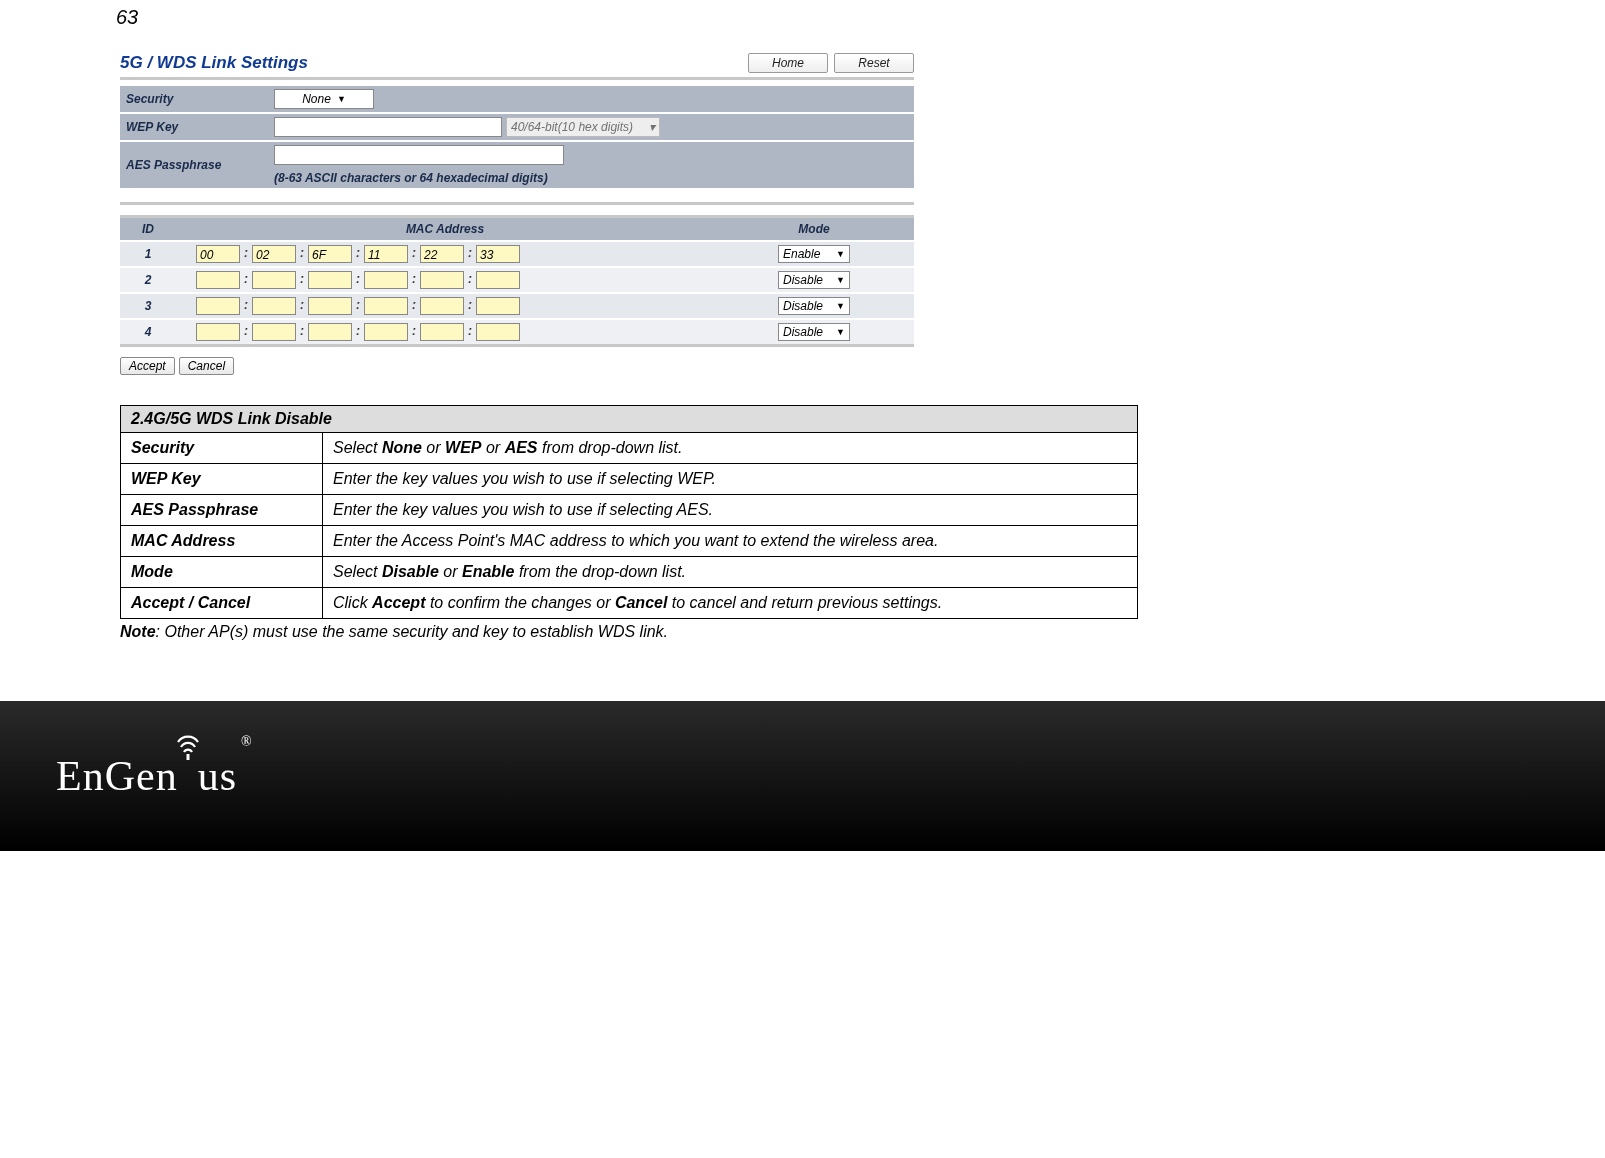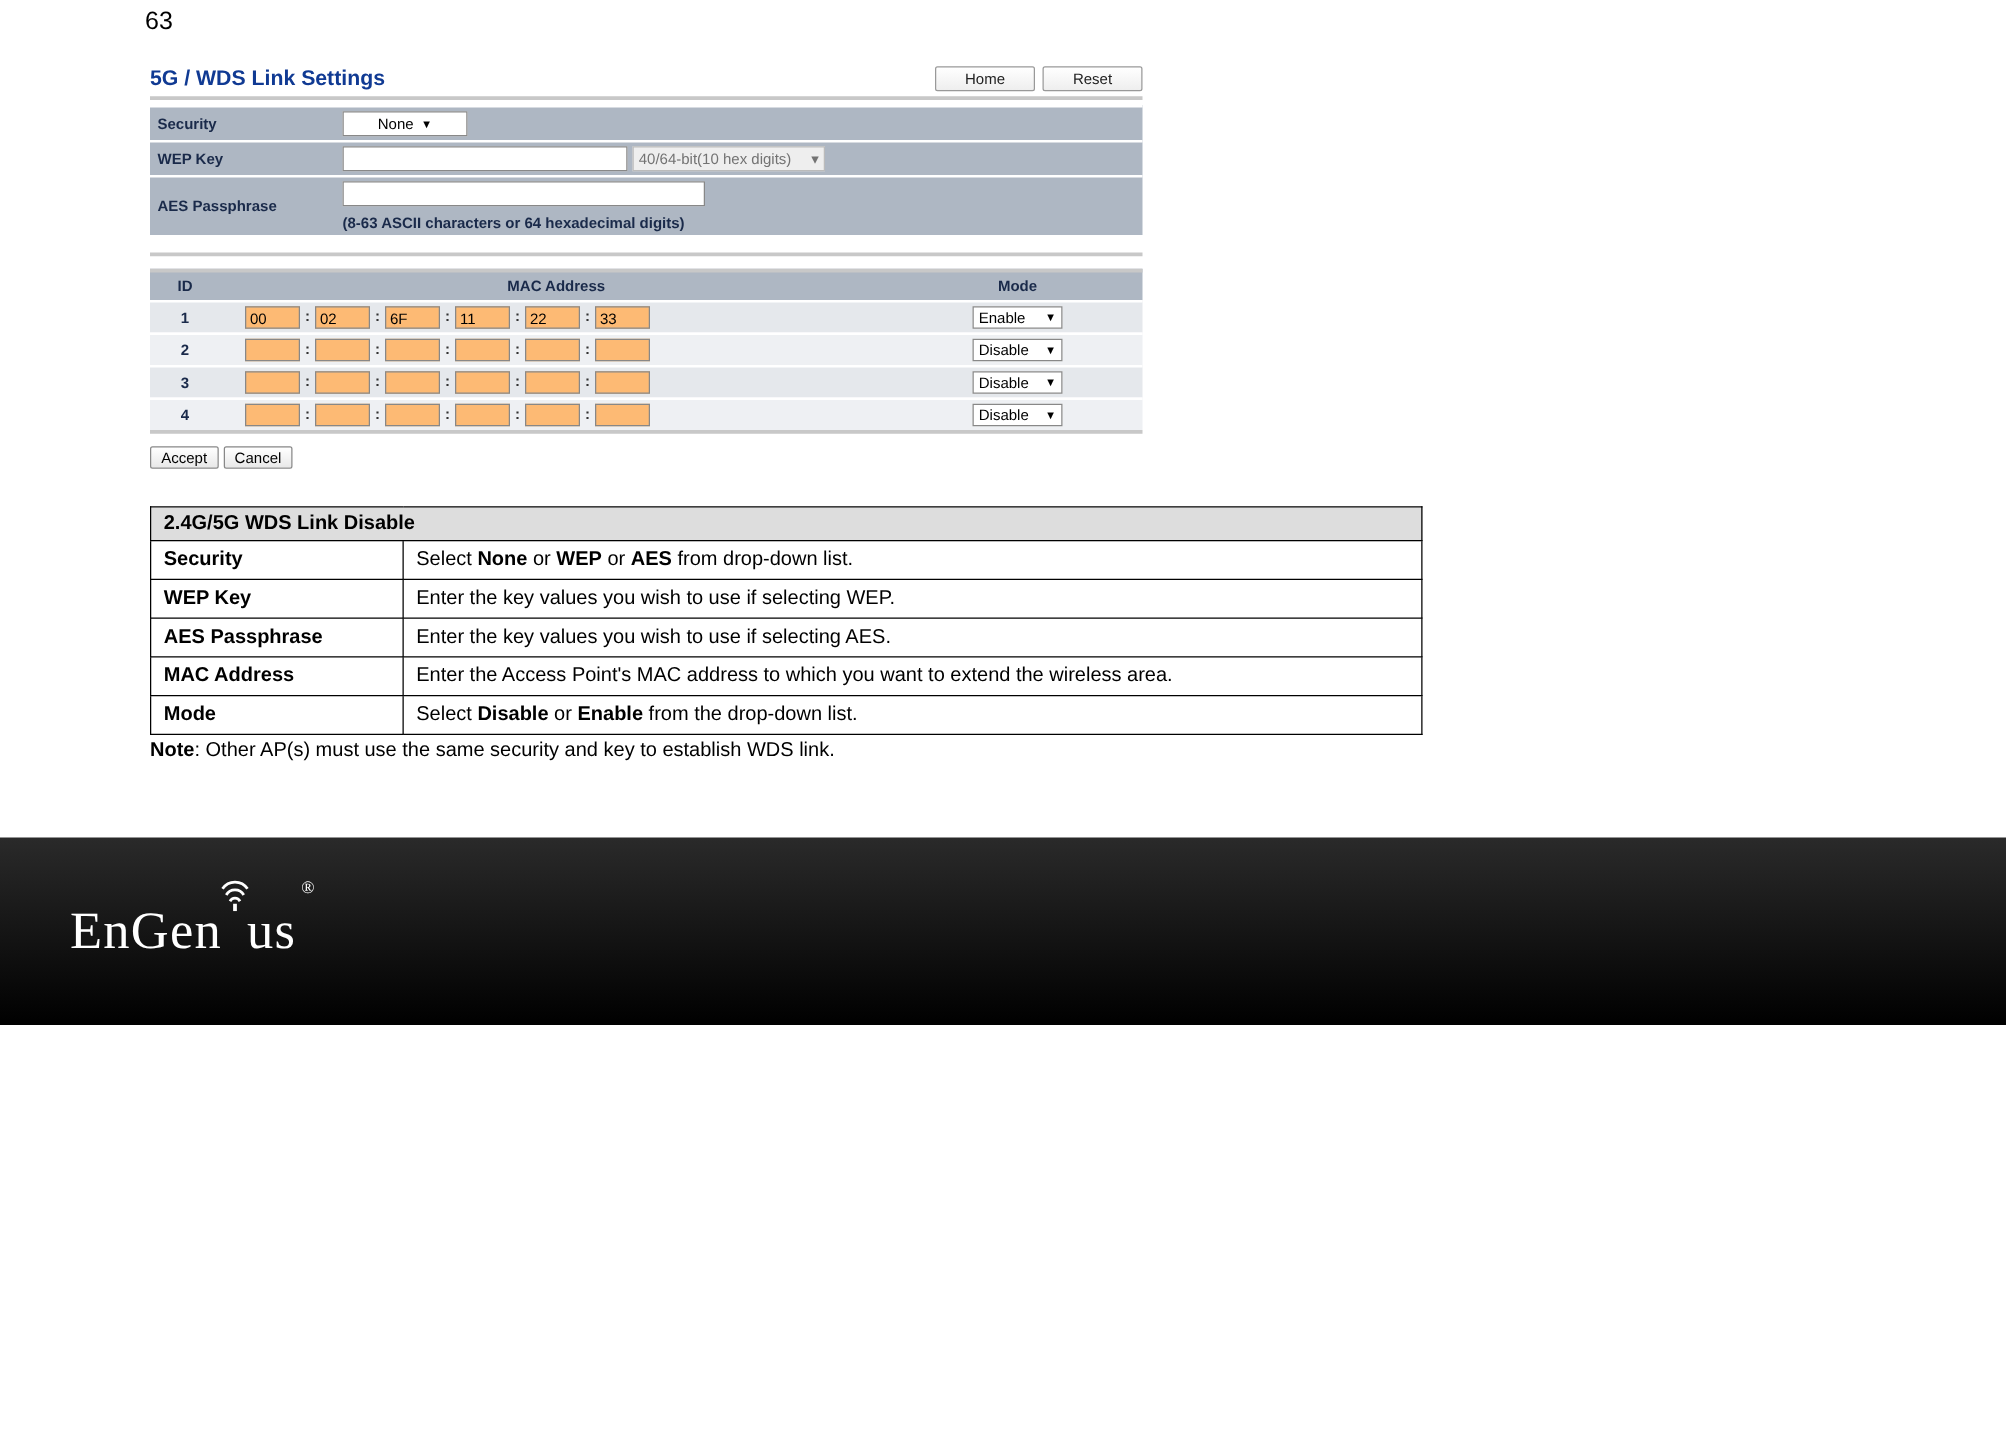--- a/index.html
+++ b/index.html
@@ -6,20 +6,21 @@
   body {
     margin: 0;
     font-family: "Segoe UI", Arial, sans-serif;
     font-size: 14px;
     color: #000;
     background: #fff;
     width: 1605px;
   }
   .page {
     padding: 6px 0 0 0;
+    font-style: italic;
   }
   .page-num {
     font-size: 20px;
     font-weight: 400;
     margin-left: 116px;
     margin-bottom: 24px;
     color:#000;
   }
   .screenshot {
     margin: 0 0 30px 120px;
@@ -120,21 +121,21 @@
     height:26px;
   }
   .mac-row:nth-child(even){ background:#eef0f3;}
   .mac-row .id { width:56px; text-align:center; color:#1a2a4a; font-weight:bold;}
   .mac-row .mac { flex:1; padding-left:20px;}
   .mac-row .mode { width:200px; text-align:center;}
   .oct {
     display:inline-block;
     width:44px;
     height:18px;
-    background:#fdba74;
+    background:#fef9c3;
     border:1px solid #888;
     font-size:12px;
     padding:0 3px;
     line-height:18px;
     vertical-align:middle;
   }
   .colon { display:inline-block; width:12px; text-align:center; font-weight:bold; color:#333;}
   .mode-select {
     display:inline-flex; align-items:center; justify-content:space-between;
     width:72px; height:18px;
@@ -329,20 +330,24 @@
             <td>Enter the key values you wish to use if selecting AES.</td>
           </tr>
           <tr>
             <td class="key">MAC Address</td>
             <td>Enter the Access Point's MAC address to which you want to extend the wireless area.</td>
           </tr>
           <tr>
             <td class="key">Mode</td>
             <td>Select <b class="inline">Disable</b> or <b class="inline">Enable</b> from the drop-down list.</td>
           </tr>
+          <tr>
+            <td class="key">Accept / Cancel</td>
+            <td>Click <b class="inline">Accept</b> to confirm the changes or <b class="inline">Cancel</b> to cancel and return previous settings.</td>
+          </tr>
         </tbody>
     </table>
   </div>
 
   <div class="note">
     <span class="nb">Note</span><span>: Other AP(s) must use the same security and key to establish WDS link.</span>
   </div>
 </div>
 
 <div class="footer">

